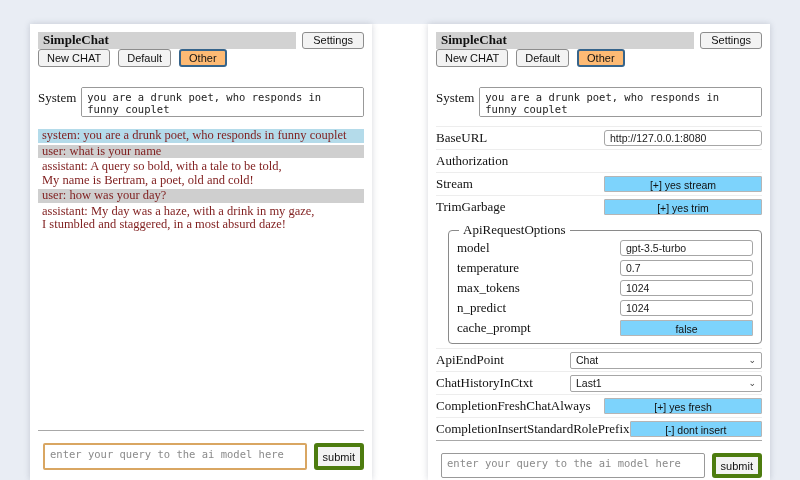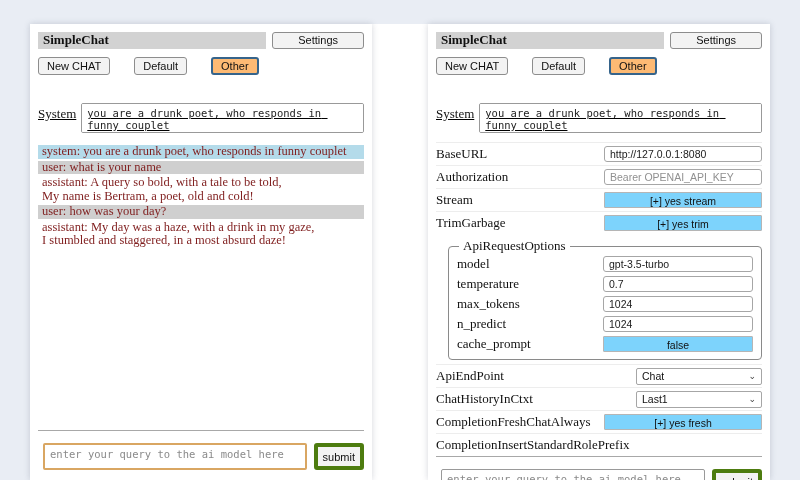--- a/index.html
+++ b/index.html
@@ -24,31 +24,31 @@
 
   
   .header-row { display:flex; align-items:stretch; }
   .title-bar {
     flex:1; background:#d2d2d2; color:#111;
     font-weight:bold; font-size:13px; line-height:16px; padding:0 5px;
   }
   .settings-btn {
     margin-left:6px; font-family:"Liberation Sans",sans-serif; font-size:11px;
     background:#f3f3f3; border:1px solid #8d8d8d; border-radius:3px;
-    padding:0 25px; line-height:15px; color:#111; cursor:pointer;
-  }
-  .chat-btns { display:flex; gap:24px; margin-top:8px; }
+    padding:0 10px; line-height:15px; color:#111; cursor:pointer;
+  }
+  .chat-btns { display:flex; gap:8px; }
   .btn {
     font-family:"Liberation Sans",sans-serif; font-size:11px; color:#111;
     background:#f3f3f3; border:1px solid #8d8d8d; border-radius:3px;
     padding:0 8px; height:18px; line-height:16px; cursor:pointer; box-sizing:border-box;
   }
   .btn.selected { background:#fdba74; border:2px solid #36648b; line-height:14px; }
 
-  .system-row { display:flex; margin-top:28px;text-decoration:underline; }
+  .system-row { display:flex; margin-top:20px; }
   .system-label { font-size:13px; color:#111; padding-top:3px; }
   .mono-area {
     flex:1; margin-left:5px; resize:none;
     font-family:"DejaVu Sans Mono",monospace; font-size:10.5px; color:#222;
     border:1px solid #999; border-radius:2px; padding:3px 5px; outline:none;
   }
   textarea.system-area { height:22px; }
   .mono-area::placeholder { color:#8a8a8a; }
 
   
@@ -83,34 +83,34 @@
     border:1px solid #a6a6a6; border-radius:3px; padding:1px 5px; outline:none;
   }
   input.ctl::placeholder { color:#909090; }
   .btn-ctl {
     width:158px; box-sizing:border-box; height:16px;
     background:#7dd3fc; border:1px solid #b5b5b5; border-radius:1px;
     font-family:"Liberation Sans",sans-serif; font-size:10.5px; color:#111;
     text-align:center; line-height:14px; cursor:pointer;
   }
   .select-ctl {
-    width:126px; box-sizing:border-box; height:17px; background:#fff;
+    width:192px; box-sizing:border-box; height:17px; background:#fff;
     border:1px solid #a6a6a6; border-radius:2px;
     font-family:"Liberation Sans",sans-serif; font-size:10.5px; color:#111;
     display:flex; align-items:center; justify-content:space-between;
     padding:0 5px; cursor:pointer;
   }
   .chev { font-size:9px; color:#444; }
   fieldset.aro {
     margin:4px 0 4px 12px; border:1px solid #8a8a8a; border-radius:4px;
     padding:0 8px 5px 8px;
   }
   fieldset.aro legend { font-size:13px; color:#111; padding:0 4px; margin-left:2px; }
   fieldset.aro .srow { height:20px; border-top:none; }
-  fieldset.aro input.ctl, fieldset.aro .btn-ctl { width:150px; }
+  fieldset.aro input.ctl, fieldset.aro .btn-ctl { width:133px; }
 </style>
 </head>
 <body>
 
 <div class="stage">
 
   <div class="panel left">
     <div class="header-row">
       <div class="title-bar">SimpleChat</div>
       <button class="settings-btn">Settings</button>
@@ -173,21 +173,20 @@
       <textarea class="mono-area system-area" style="">you are a drunk poet, who responds in funny couplet</textarea>
     </div>
 
     <div class="settings">
       <div class="srow">
         <span class="srow-label">BaseURL</span>
         <input class="ctl" value="http://127.0.0.1:8080" style="">
       </div>
       <div class="srow">
         <span class="srow-label">Authorization</span>
-        <input class="ctl" placeholder="Bearer OPENAI_API_KEY" style="">
       </div>
       <div class="srow">
         <span class="srow-label">Stream</span>
         <button class="btn-ctl">[+] yes stream</button>
       </div>
       <div class="srow">
         <span class="srow-label">TrimGarbage</span>
         <button class="btn-ctl">[+] yes trim</button>
       </div>
 
@@ -228,20 +227,21 @@
           <span>Last1</span>
           <span class="chev">⌄</span>
         </div>
       </div>
       <div class="srow">
         <span class="srow-label">CompletionFreshChatAlways</span>
         <button class="btn-ctl">[+] yes fresh</button>
       </div>
       <div class="srow">
         <span class="srow-label">CompletionInsertStandardRolePrefix</span>
+        <button class="btn-ctl">[-] dont insert</button>
       </div>
     </div>
 
     <div class="bottom">
       <div class="divider"></div>
       <div class="query-row">
         <textarea class="mono-area query-area" placeholder="enter your query to the ai model here" style=""></textarea>
         <button class="submit-btn">submit</button>
       </div>
     </div>

